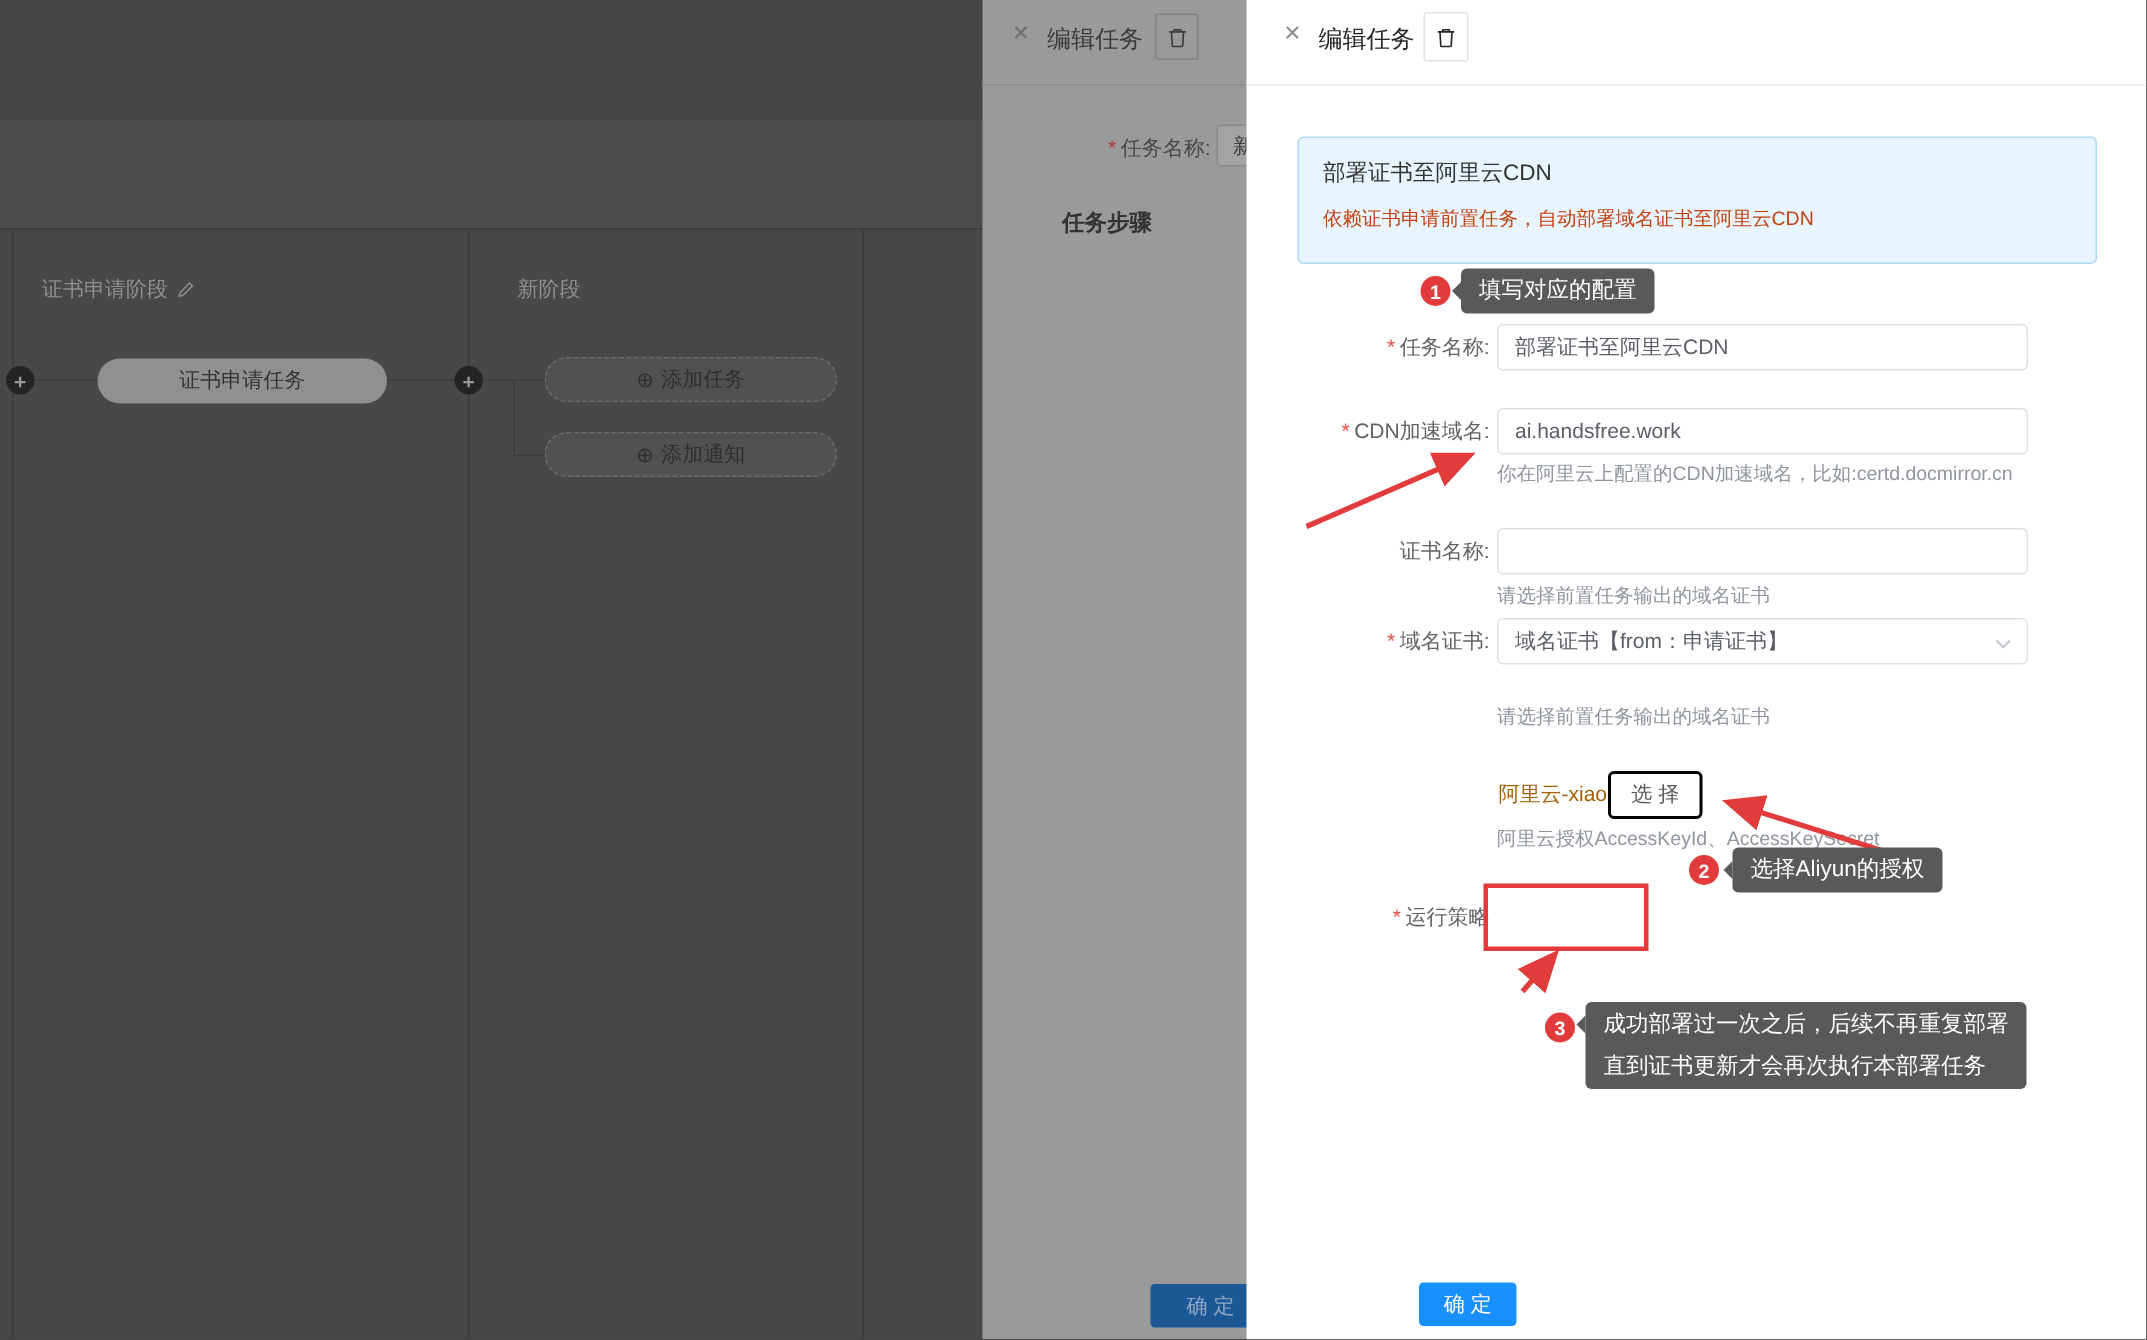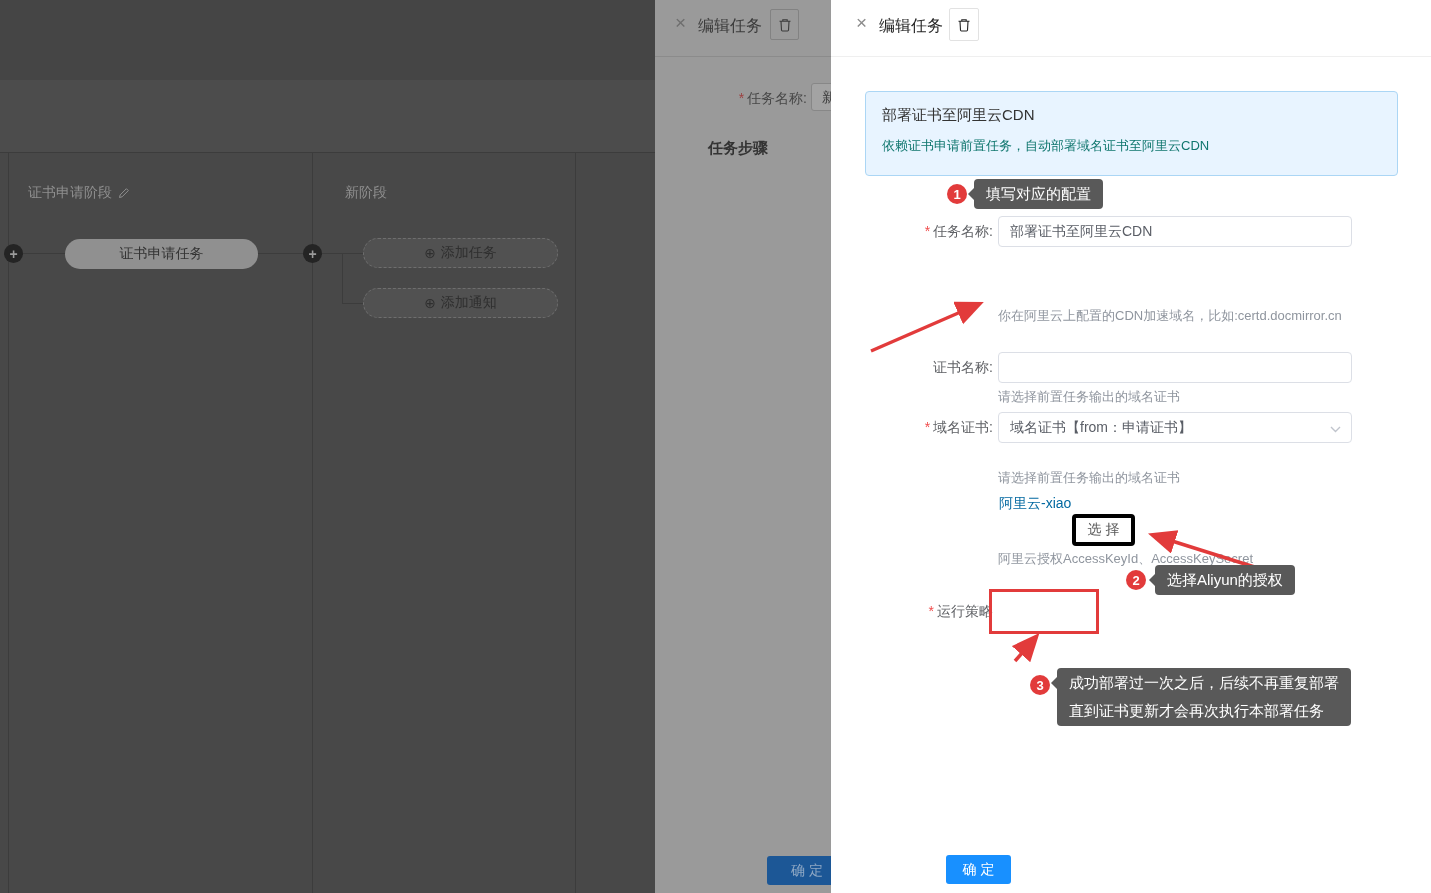--- a/index.html
+++ b/index.html
@@ -41,31 +41,31 @@
   .drawer2{position:absolute;left:831px;top:0;bottom:0;width:600px;background:#fff;}
   .drawer2 .hdr-divider{position:absolute;left:0;top:56px;width:100%;height:1px;background:#efefef;}
   .d2-close{position:absolute;left:25px;top:13px;font-size:19px;color:#8c8c8c;cursor:pointer;line-height:1;}
   .d2-title{position:absolute;left:48px;top:16px;font-size:16px;color:#262626;}
   .d2-trash{position:absolute;left:118px;top:8px;width:30px;height:33px;border:1px solid #e2e2e2;border-radius:2px;
     background:#fff;display:flex;align-items:center;justify-content:center;color:#262626;}
 
   .tipbox{position:absolute;left:34px;top:91px;width:533px;height:85px;background:var(--tip_box_bg,#e8f4ff);
     border:1px solid var(--tip_box_border,#abd6f5);border-radius:4px;padding:14px 16px;}
   .tipbox .t1{font-size:15px;color:#333;margin-bottom:12px;}
-  .tipbox .t2{font-size:13px;color:#0f766e;}
+  .tipbox .t2{font-size:13px;color:#c2410c;}
 
   .frow{position:absolute;left:0;width:560px;height:32px;}
   .flabel{position:absolute;left:0;top:7px;width:162px;text-align:right;font-size:14px;color:#606266;white-space:nowrap;}
   .req{color:#f04c4c;margin-right:3px;}
   .fctrl{position:absolute;left:167px;top:0;width:354px;height:31px;border:1px solid #dcdfe6;border-radius:4px;
     background:#fff;font-size:14px;color:#5a5e66;line-height:29px;padding:0 11px;white-space:nowrap;overflow:hidden;}
   .fctrl .chev{position:absolute;right:10px;top:13px;}
   .hint{position:absolute;left:167px;font-size:13px;color:#8f959e;white-space:nowrap;}
-  .acc-text{position:absolute;left:168px;top:495px;font-size:14px;color:#0369a1;}
-  .btn-choose{position:absolute;left:241px;top:514px;width:63px;height:32px;background:#fff;border:4px solid #000000;
+  .acc-text{position:absolute;left:168px;top:521px;font-size:14px;color:#a16207;}
+  .btn-choose{position:absolute;left:241px;top:514px;width:63px;height:32px;background:#fff;border:2px solid #000000;
     border-radius:4px;font-size:14px;color:#595959;}
   .d2-confirm{position:absolute;left:115px;top:855px;width:65px;height:29px;background:var(--accent,#1890ff);
     color:#fff;border:none;border-radius:3px;font-size:14px;}
 
   
   .numcircle{position:absolute;width:20px;height:20px;border-radius:50%;background:var(--red,#e23b3b);color:#fff;
     font-size:13px;font-weight:bold;display:flex;align-items:center;justify-content:center;z-index:6;}
   .tooltip{position:absolute;background:var(--tooltip_bg,#595959);color:#fff;font-size:15px;border-radius:4px;
     padding:4px 12px;white-space:nowrap;z-index:6;line-height:22px;}
   .tooltip:before{content:"";position:absolute;left:-6px;top:9px;border:6px solid transparent;
@@ -157,20 +157,26 @@
       <div class="t2">依赖证书申请前置任务，自动部署域名证书至阿里云CDN</div>
     </div>
 
     <div class="frow" style="top:216px;">
       <div class="flabel">
         <span class="req">*</span><span>任务名称:</span>
       </div>
       <div class="fctrl">部署证书至阿里云CDN</div>
     </div>
 
+    <div class="frow" style="top:272px;">
+      <div class="flabel">
+        <span class="req">*</span><span>CDN加速域名:</span>
+      </div>
+      <div class="fctrl">ai.handsfree.work</div>
+    </div>
     <div class="hint" style="top:307px;">你在阿里云上配置的CDN加速域名，比如:certd.docmirror.cn</div>
 
     <div class="frow" style="top:352px;">
       <div class="flabel">
         <span>证书名称:</span>
       </div>
       <div class="fctrl"></div>
     </div>
     <div class="hint" style="top:388px;">请选择前置任务输出的域名证书</div>
 

